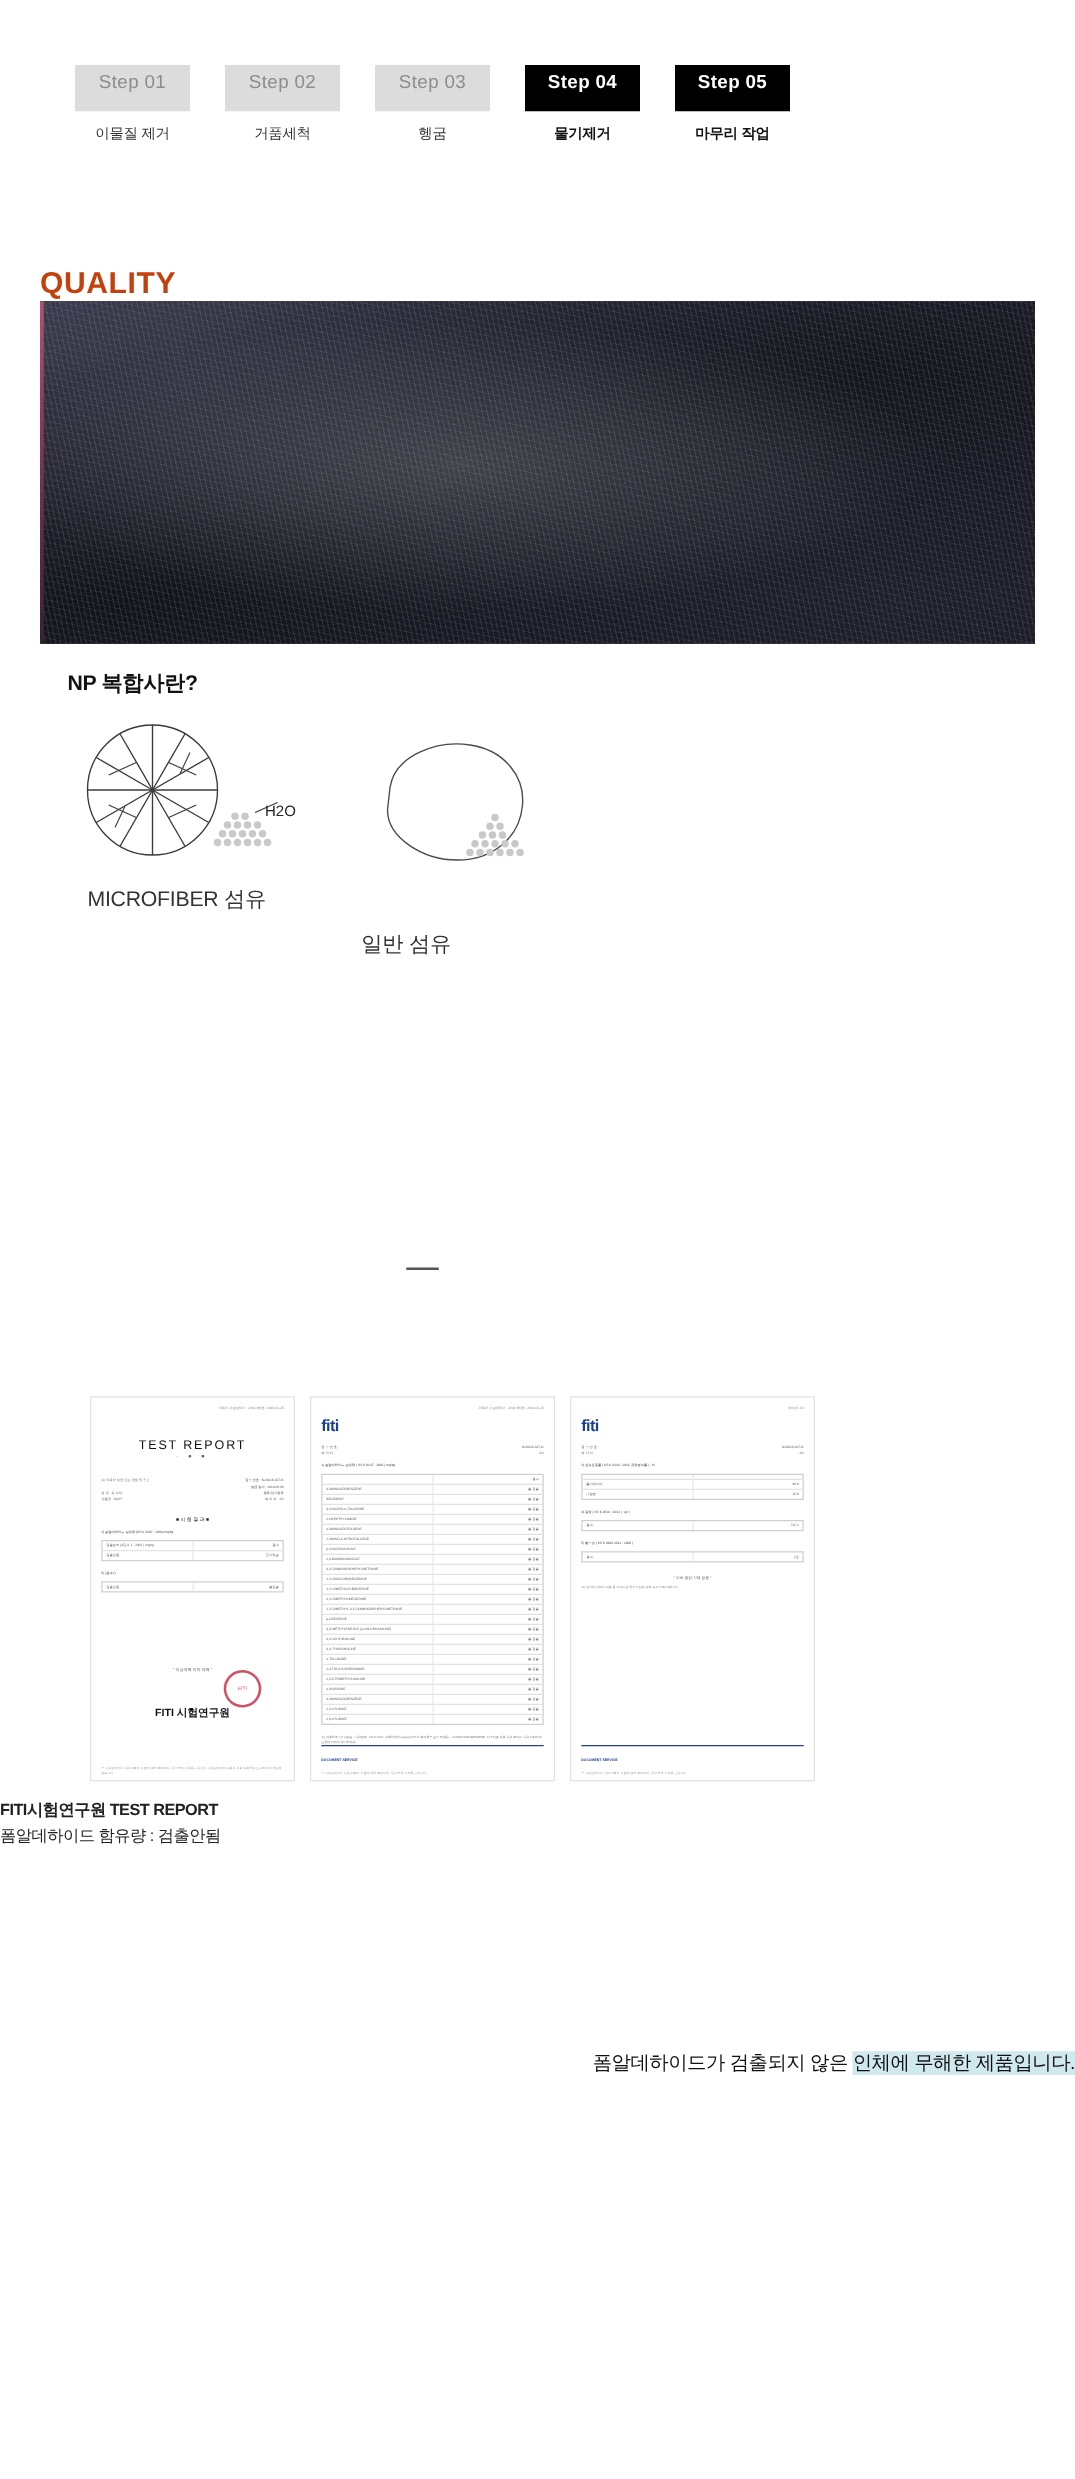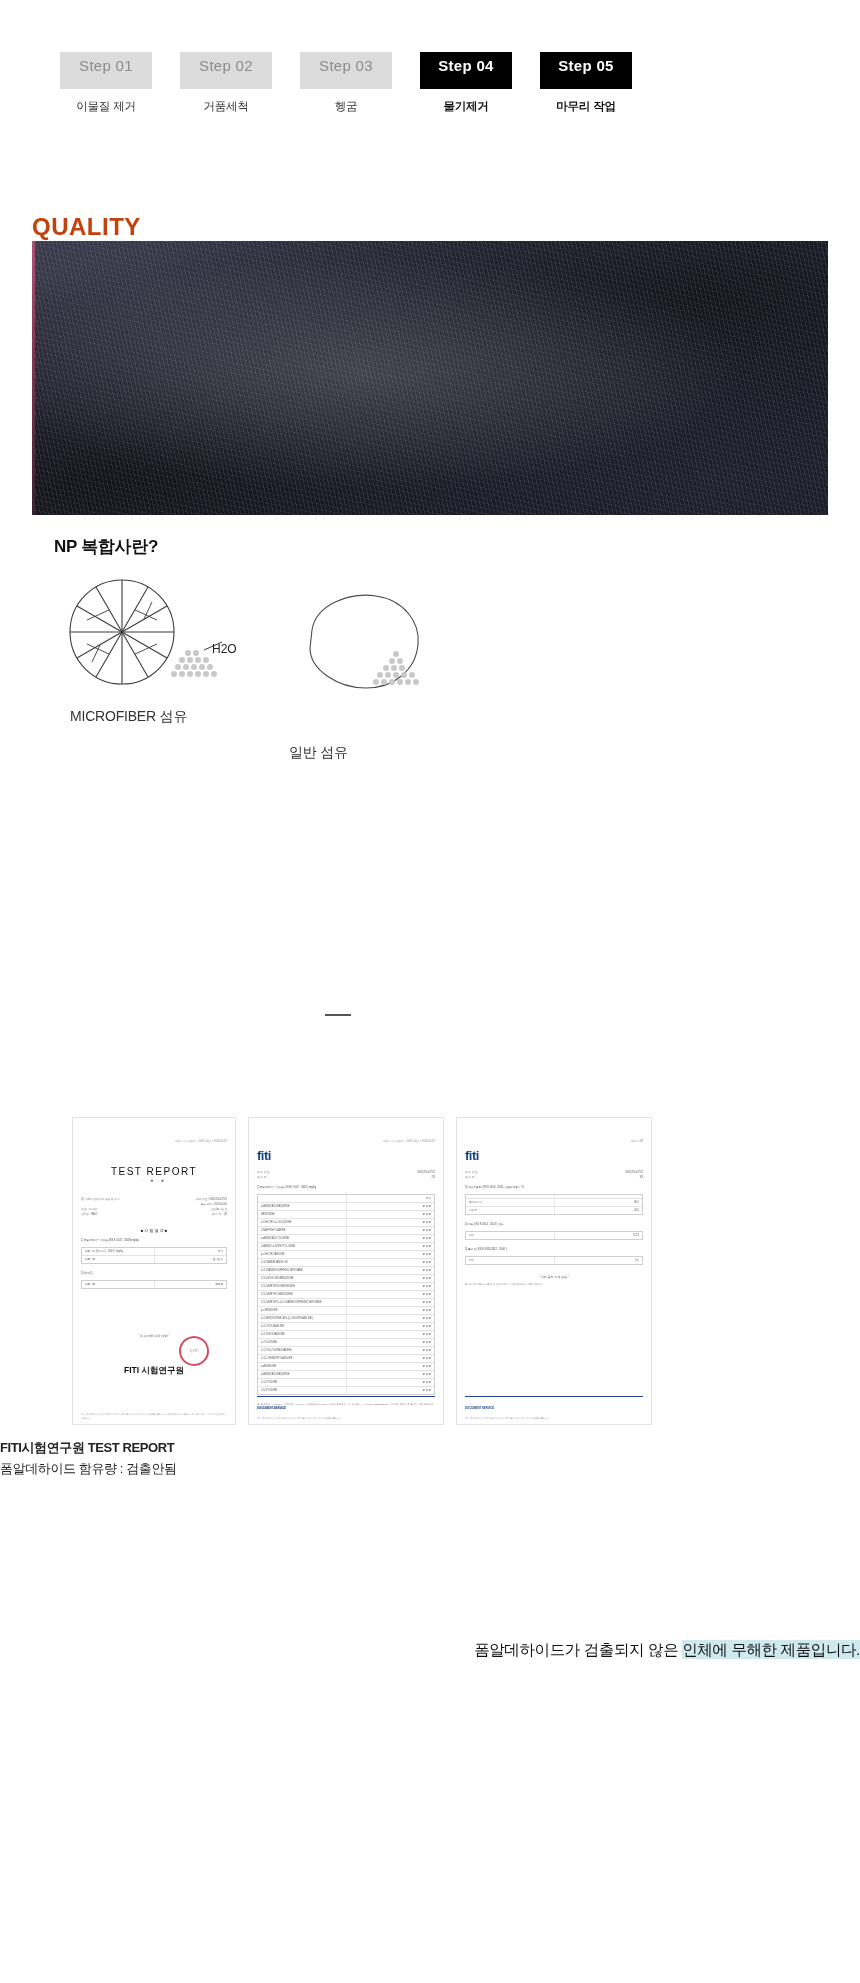--- a/index.html
+++ b/index.html
@@ -109,21 +109,21 @@
   }
   .diagram {
     position: absolute;
     top: 578px;
     left: 54px;
     width: 380px;
     height: 160px;
   }
   .diag-caption {
     position: absolute;
-    font-size: 14px;
+    font-size: 17px;
     color: #333;
     letter-spacing: -.2px;
     white-space: nowrap;
   }
   .cap-left  { top: 708px; left: 70px; }
   .cap-right { top: 708px; left: 289px; margin-top: 36px; }
   .h2o-label {
     position: absolute;
     top: 642px;
     left: 212px;
@@ -169,21 +169,21 @@
   .cert {
     position: relative;
     width: 164px;
     height: 308px;
     background: #ffffff;
     border: 1px solid #e2e2e2;
     overflow: hidden;
     font-size: 2.6px;
     line-height: 4px;
     color: #5a5a5a;
-    padding: 22px 8px;
+    padding: 7px 8px;
   }
   .cert.wide { width: 196px; }
   .cert-head-line {
     font-size: 2.6px;
     color: #8a8a8a;
     text-align: right;
     margin-bottom: 5px;
     line-height: 4px;
   }
   .cert-brand {

